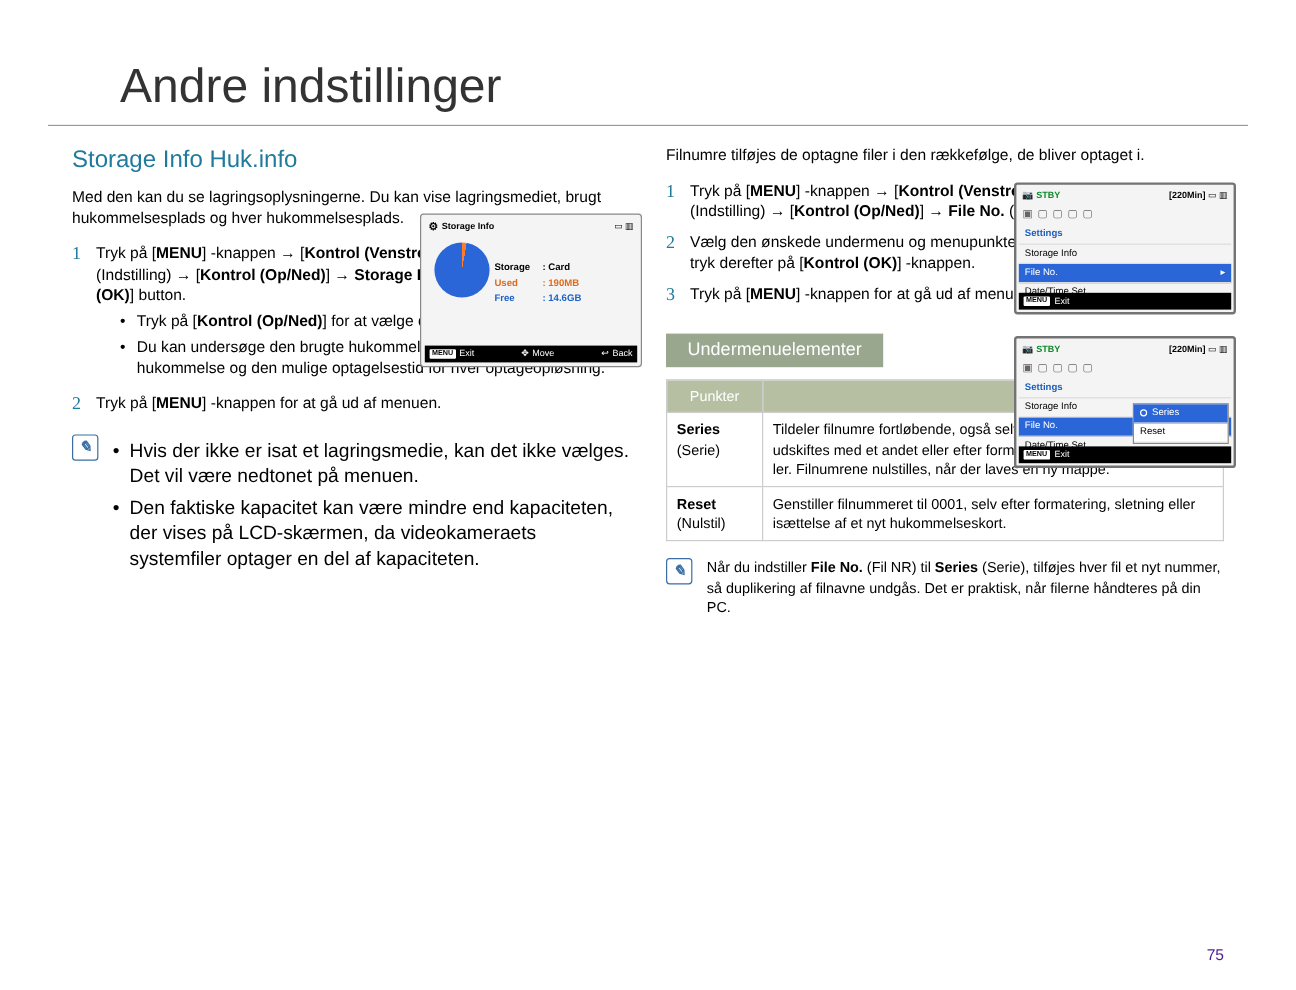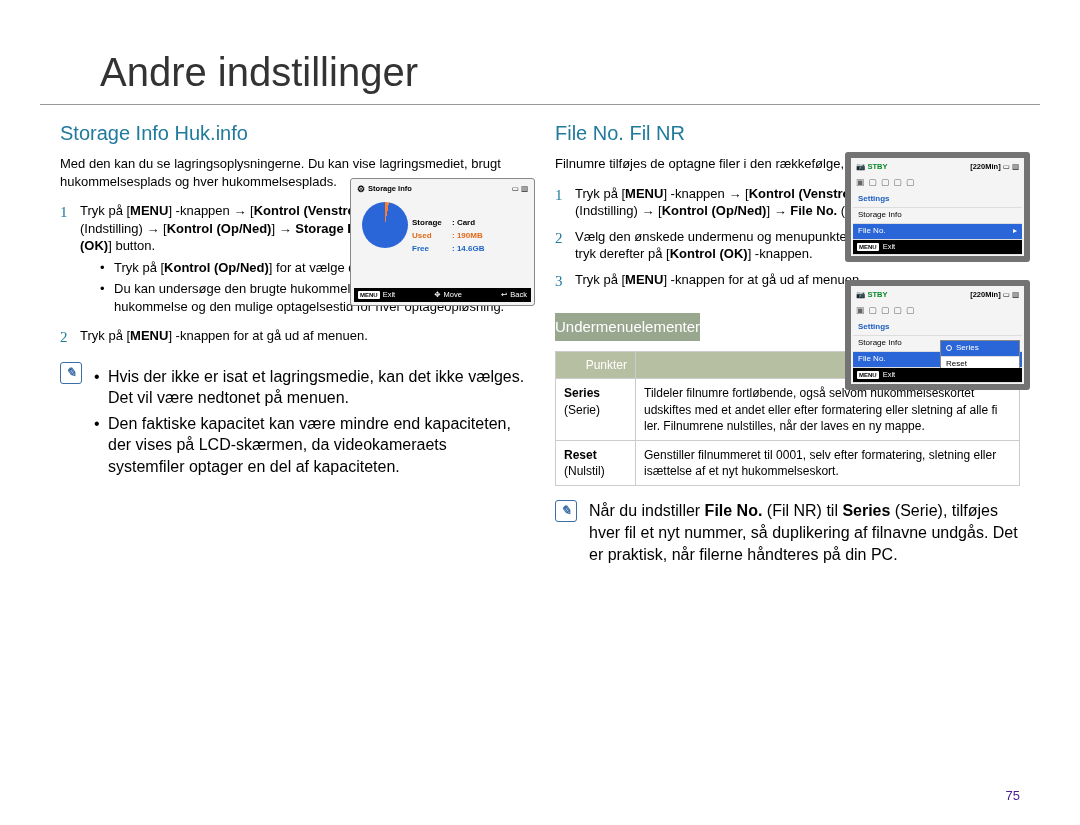--- a/index.html
+++ b/index.html
@@ -57,32 +57,32 @@
     line-height: 20px;
     border-radius: 3px;
     flex-shrink: 0;
     margin-right: 12px;
     font-family: Georgia, serif;
   }
   .note-list .bullet { margin-left: 0; font-size: 16px; }
   .sub-header {
     background: #9aa78f;
     color: #fff;
-    padding: 4px 0;
+    padding: 4px 18px;
     font-size: 15px;
     margin: 14px 0 10px 0;
     display: inline-block;
   }
   .table { width: 100%; border-collapse: collapse; font-size: 12px; }
   .table th {
     background: #b7bfa3;
     color: #fff;
     font-weight: normal;
     padding: 5px 8px;
-    text-align: right;
+    text-align: center;
     border: 1px solid #ccc;
   }
   .table th:nth-child(2) { text-align: right; }
   .table td {
     border: 1px solid #ccc;
     padding: 6px 8px;
     vertical-align: top;
   }
   .page-num {
     position: absolute;
@@ -122,21 +122,21 @@
   .dev-footer {
     position:absolute; bottom:3px; left:3px; right:3px;
     background:#000; color:#fff; display:flex; justify-content:space-between;
     padding:2px 4px; font-size:7.5px;
   }
   .footer-item { display:flex; align-items:center; gap:3px; }
   .tag { background:#fff; color:#000; font-size:6px; padding:0 2px; border-radius:1px; font-weight:bold; }
   
   .dev2, .dev3 {
     width: 185px; height: 110px;
-    background:#f4f4f4; border:6px solid #737373; border-radius:3px;
+    background:#f4f4f4; border:2px solid #737373; border-radius:3px;
     font-size:8px; padding:2px; position:absolute; right:-10px;
   }
   .dev2 { top: 32px; }
   .dev3 { top: 160px; }
   .dev-top { display:flex; justify-content:space-between; padding:2px 3px; font-size:7.5px; align-items:center;}
   .stby { color:#0a8a2a; font-weight:bold; }
   .icon-row { display:flex; gap:4px; padding:2px 3px; font-size:9px; color:#666;}
   .menu-list { margin-top:2px; }
   .menu-item {
     padding:2px 5px; font-size:8px; border-bottom:1px solid #ddd;
@@ -242,21 +242,20 @@
           </span>
         <span class="footer-item">
             <span>↩</span>
             <span>Back</span>
           </span>
       </div>
     </div>
   </div>
 
   <div class="col">
-    <div class="section-title">File No. Fil NR</div>
     <div class="intro">Filnumre tilføjes de optagne filer i den rækkefølge, de bliver optaget i.</div>
 
     <div class="step">
       <div class="step-num">1</div>
       <div class="step-body right-col-body">
         <span>Tryk på [</span><span class="bold">MENU</span><span>] -knappen → [</span><span class="bold">Kontrol (Venstre/Højre)</span><span>] → </span><span class="bold">Settings</span><span> (Indstilling) → [</span><span class="bold">Kontrol (Op/Ned)</span><span>] → </span><span class="bold">File No.</span><span> (Fil NR) → [</span><span class="bold">Kontrol (OK)</span><span>].</span>
       </div>
     </div>
 
     <div class="step">
@@ -287,21 +286,21 @@
       </tr>
       <tr>
         <td><span class="bold">Reset</span><br><span>(Nulstil)</span></td>
         <td>Genstiller filnummeret til 0001, selv efter formatering, sletning eller isættelse af et nyt hukommelseskort.</td>
       </tr>
     </tbody>
       </table>
 
     <div class="note-box">
       <div class="note-icon">✎</div>
-      <div style="font-size:16px;">
+      <div style="font-size:12px;">
         <span>Når du indstiller </span><span class="bold">File No.</span><span> (Fil NR) til </span><span class="bold">Series</span><span> (Serie), tilføjes hver fil et nyt nummer, så duplikering af filnavne undgås. Det er praktisk, når filerne håndteres på din PC.</span>
       </div>
     </div>
 
     
     <div class="dev2">
       <div class="dev-top">
         <span><span>📷</span> <span class="stby">STBY</span></span>
         <span><span class="bold">[220Min]</span> <span>▭</span> <span>▥</span></span>
       </div>

